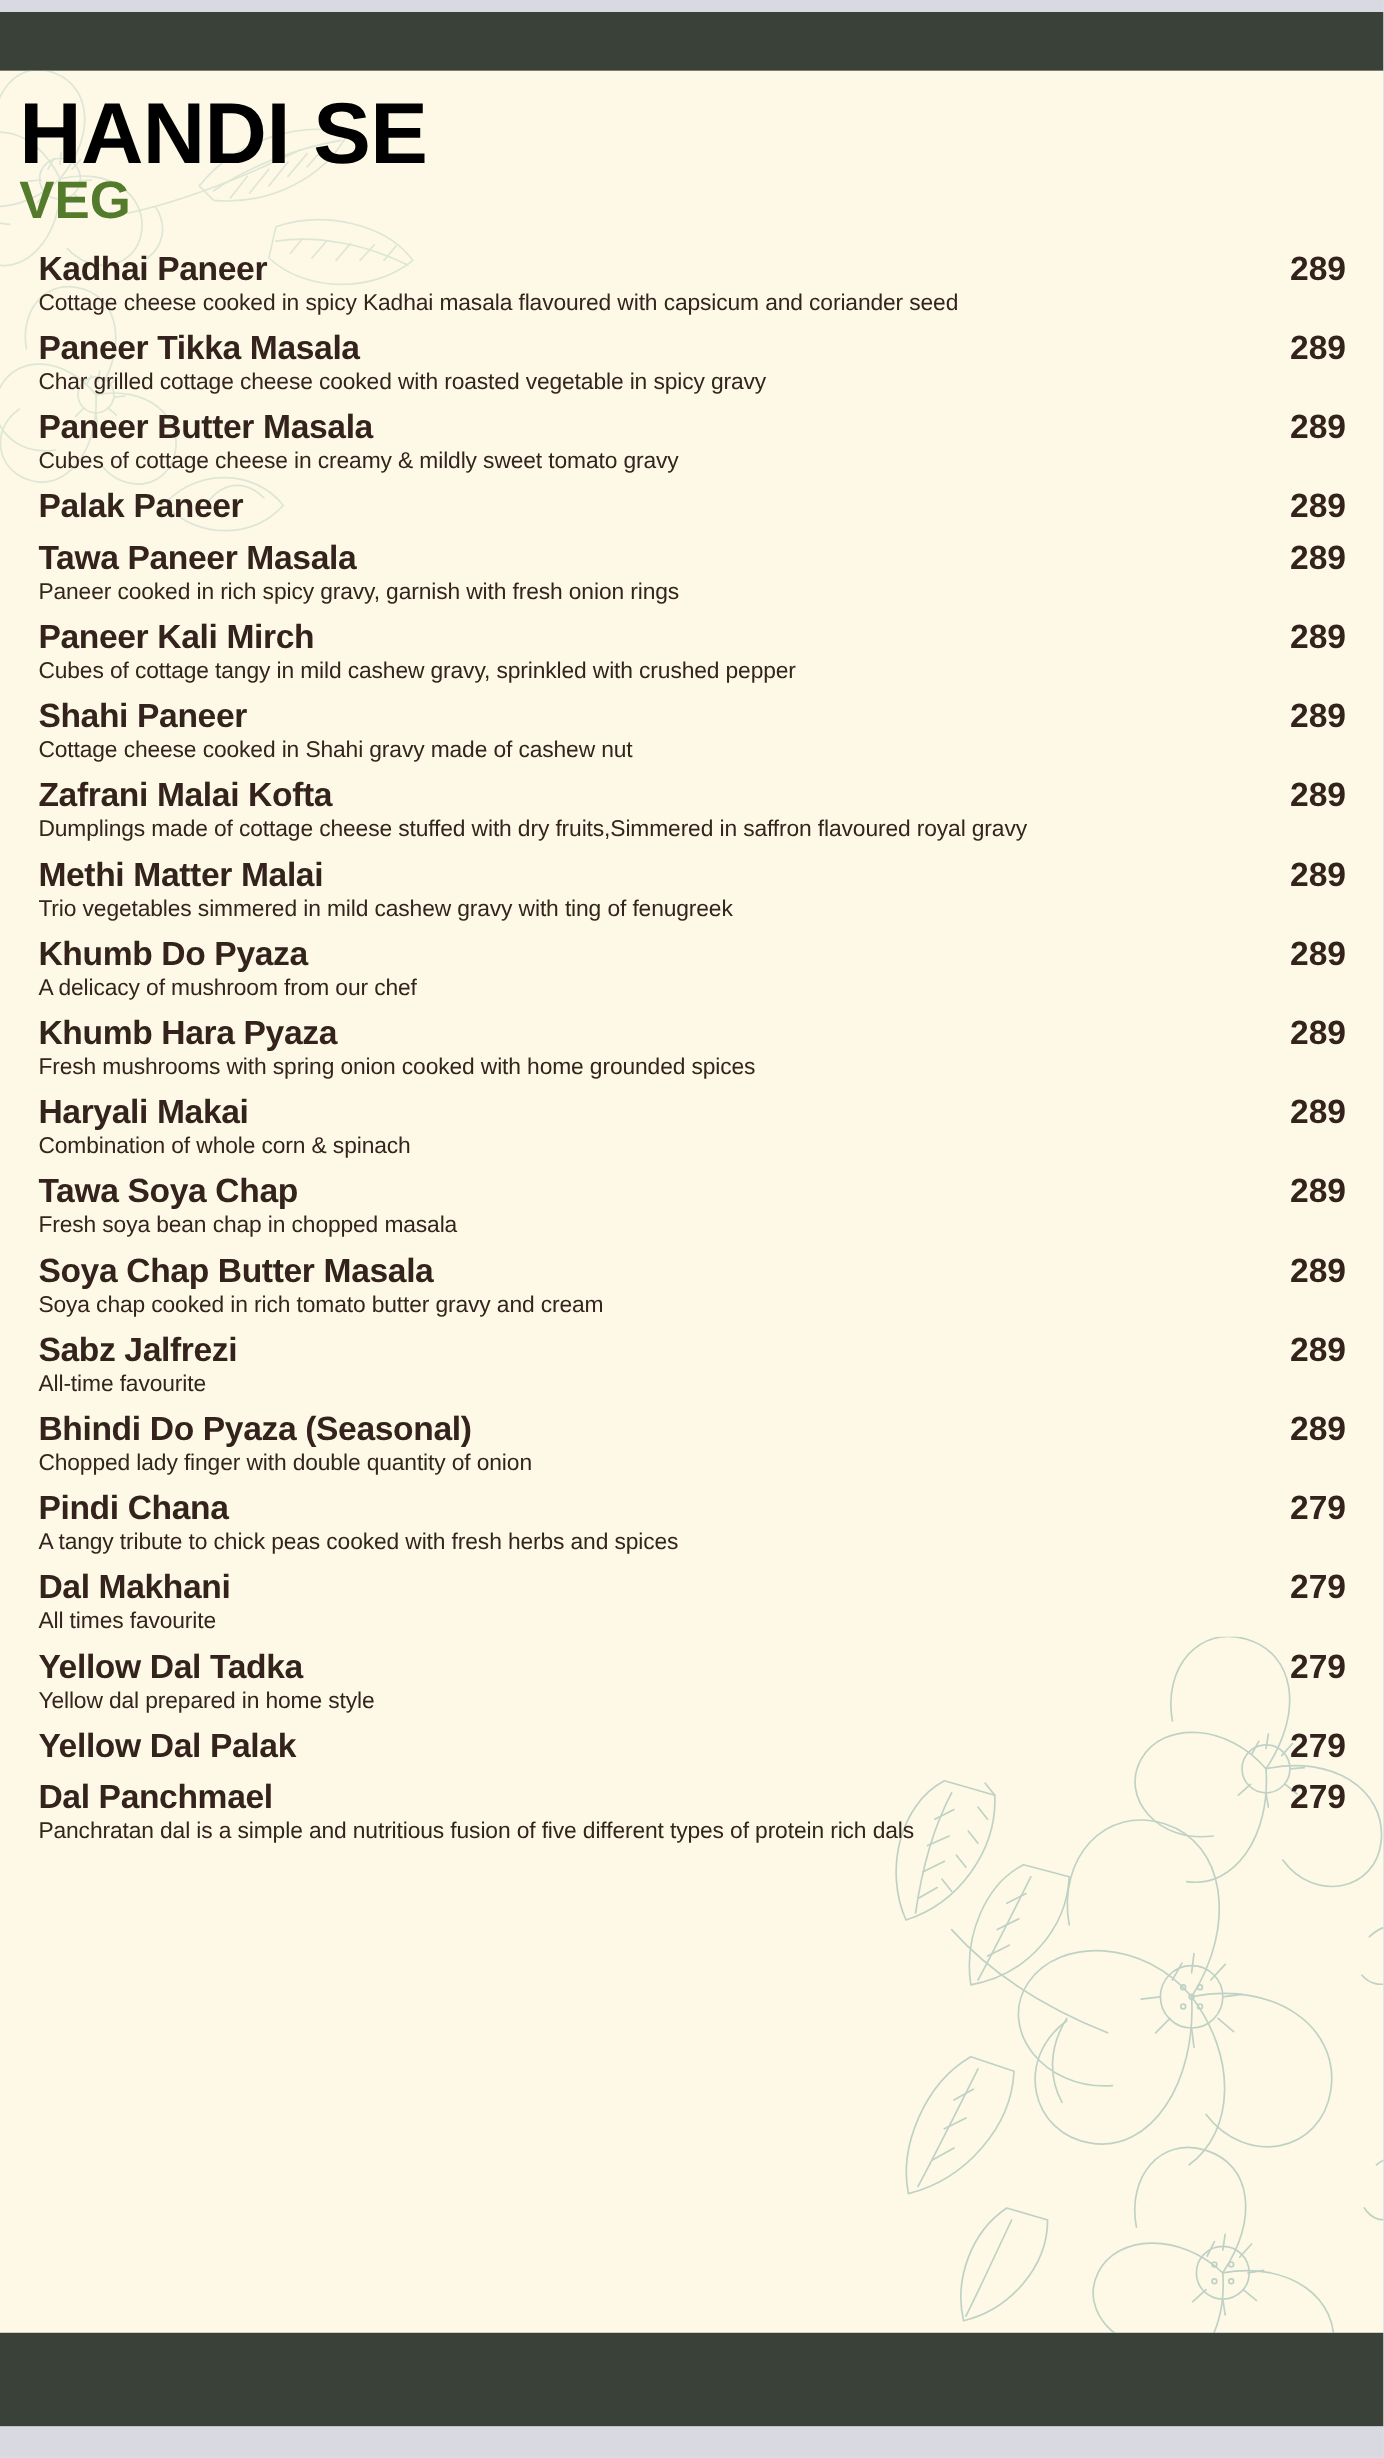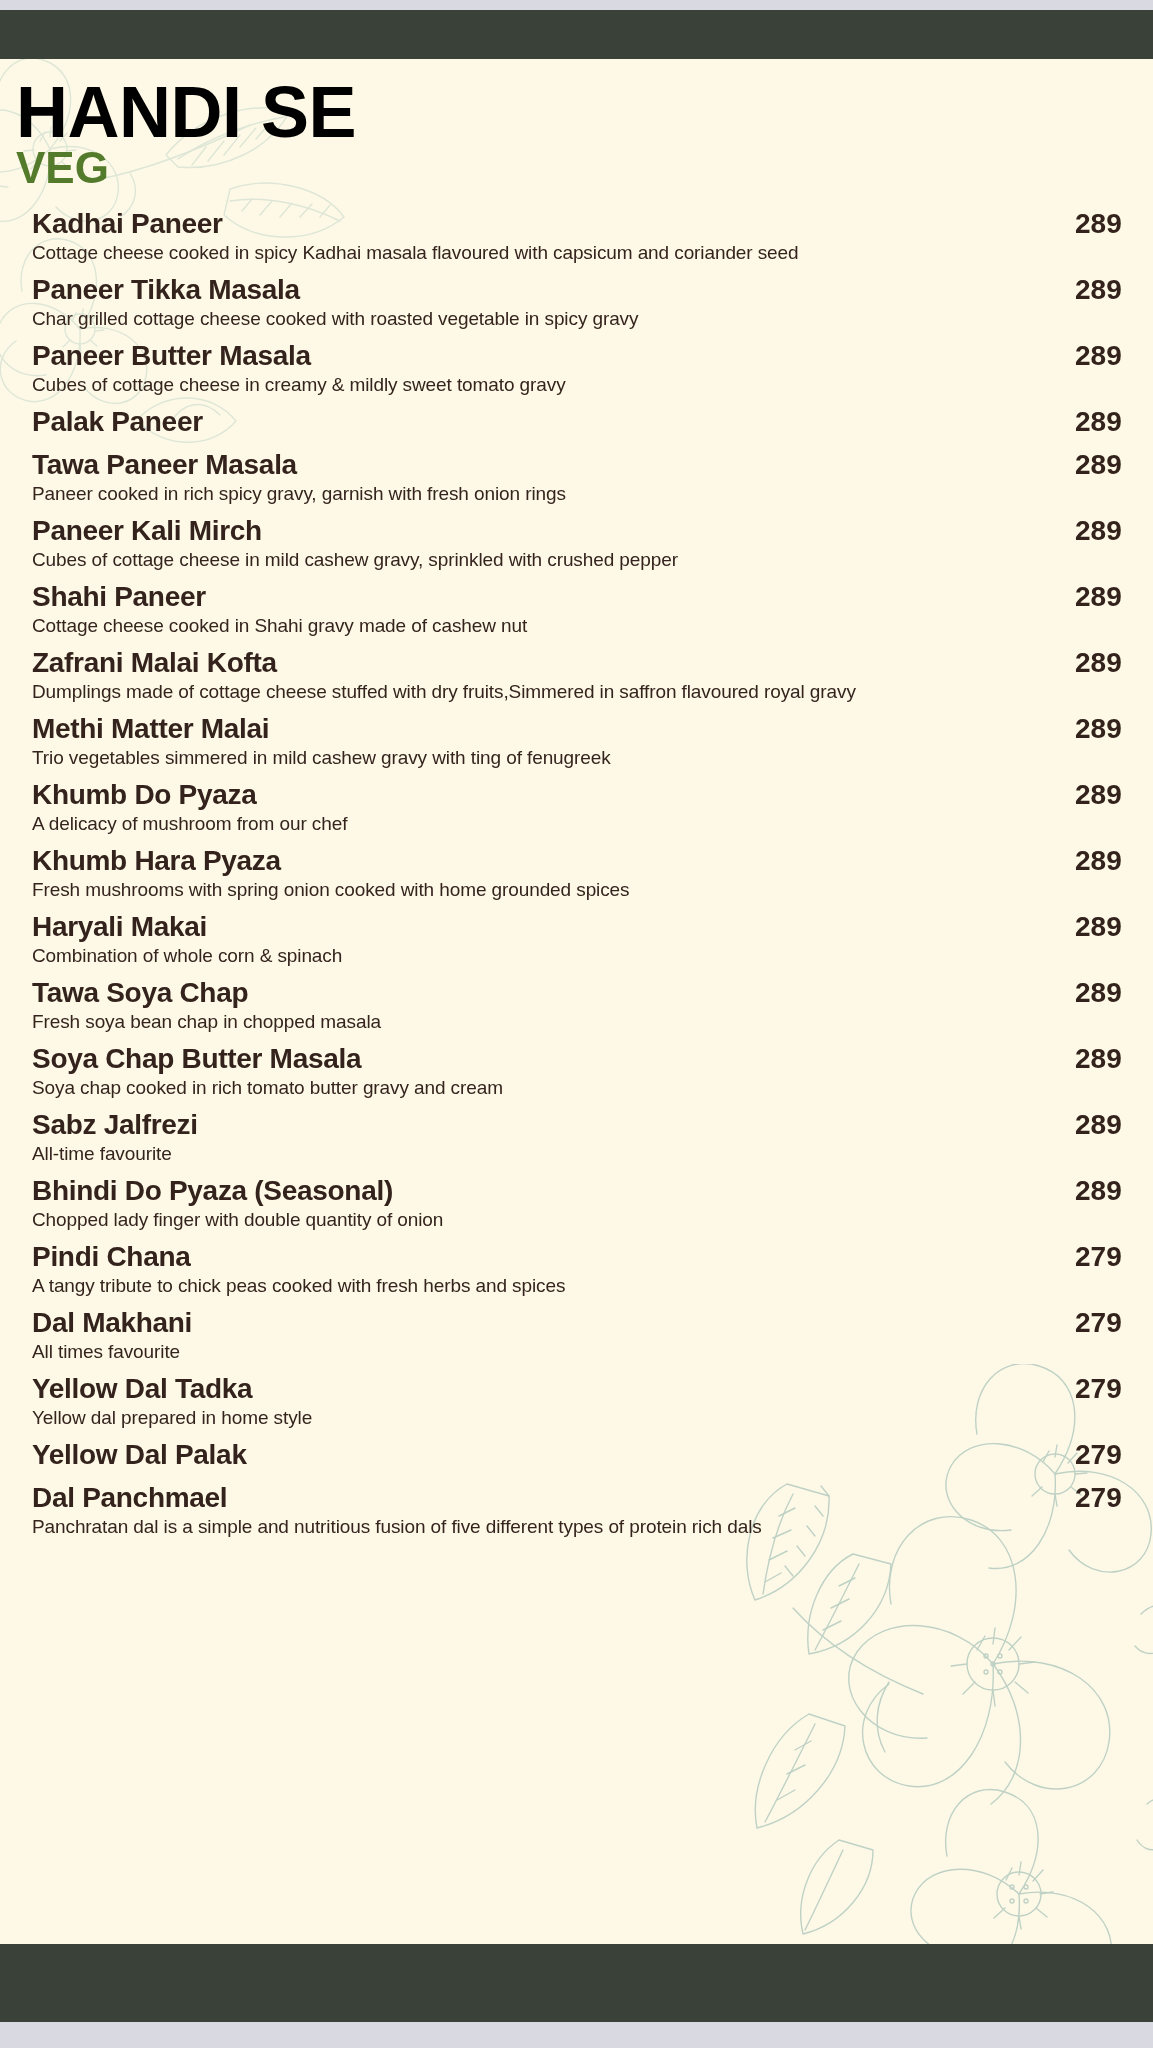--- a/index.html
+++ b/index.html
@@ -269,21 +269,21 @@
             <div class="item-name">Tawa Paneer Masala</div>
             <div class="item-price">289</div>
           </div>
           <div class="item-desc">Paneer cooked in rich spicy gravy, garnish with fresh onion rings</div>
         </div>
         <div class="item">
           <div class="item-head">
             <div class="item-name">Paneer Kali Mirch</div>
             <div class="item-price">289</div>
           </div>
-          <div class="item-desc">Cubes of cottage cheese in mild cashew gravy, sprinkled with crushed pepper</div>
+          <div class="item-desc">Cubes of cottage tangy in mild cashew gravy, sprinkled with crushed pepper</div>
         </div>
         <div class="item">
           <div class="item-head">
             <div class="item-name">Shahi Paneer</div>
             <div class="item-price">289</div>
           </div>
           <div class="item-desc">Cottage cheese cooked in Shahi gravy made of cashew nut</div>
         </div>
         <div class="item">
           <div class="item-head">

